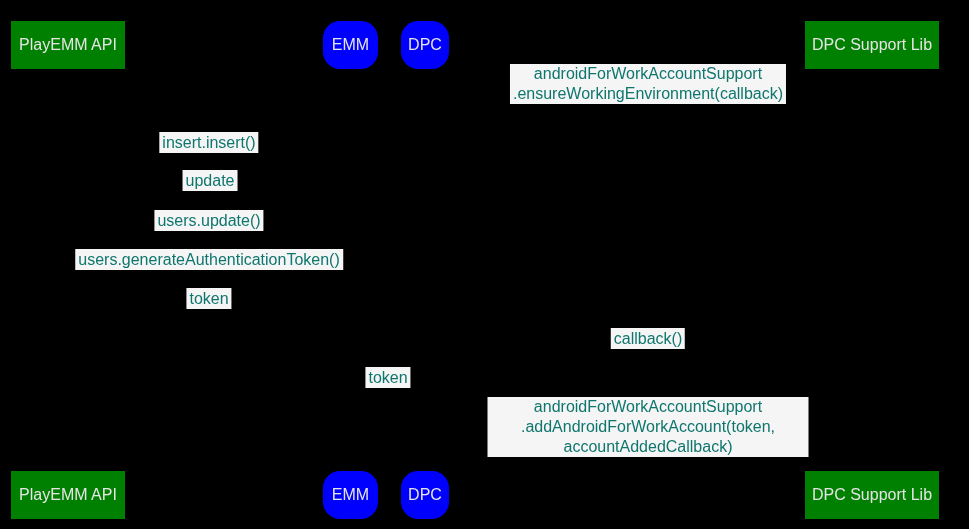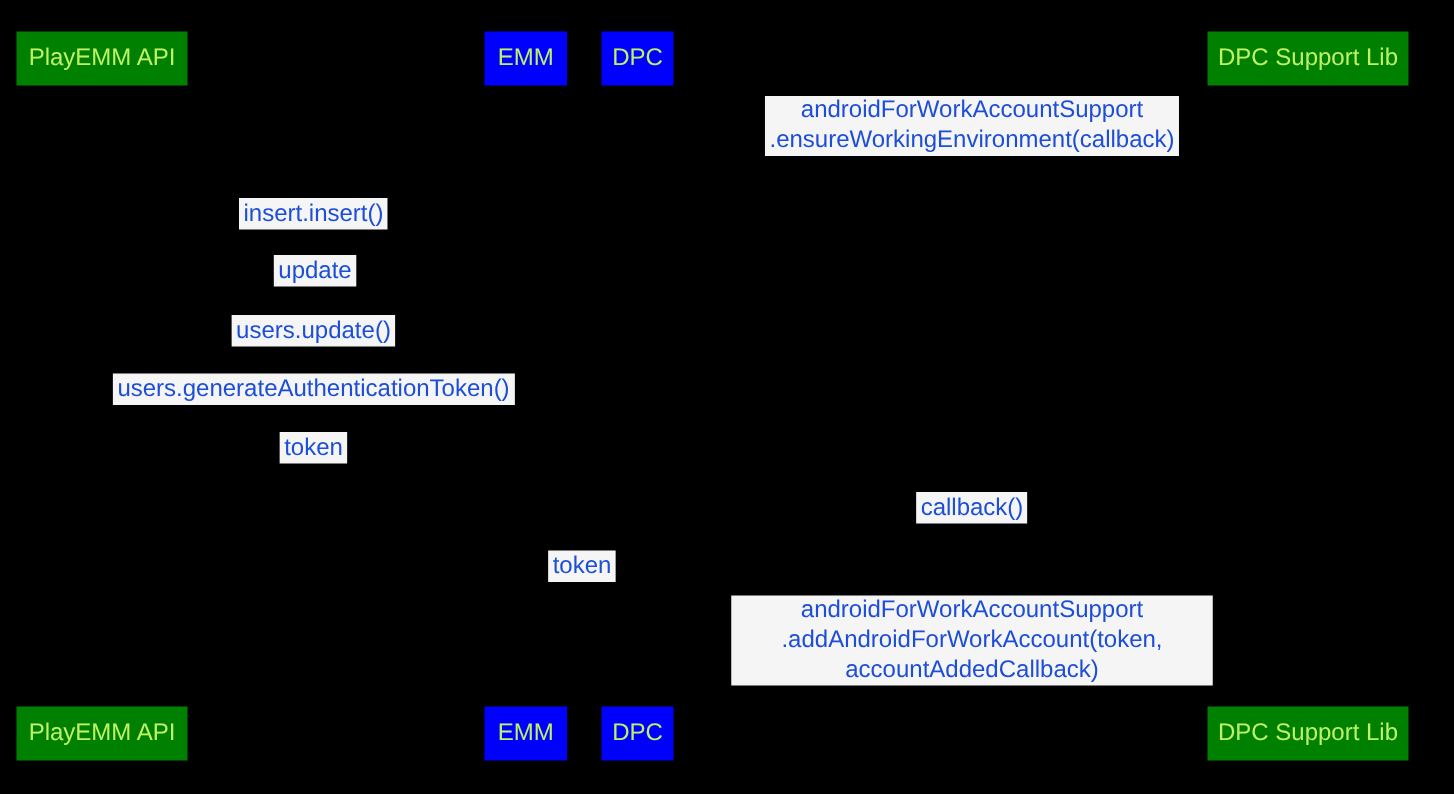--- a/index.html
+++ b/index.html
@@ -10,43 +10,43 @@
   .stage {
     position: relative;
     width: 969px;
     height: 529px;
     background: #000000;
     overflow: hidden;
     font-family: "Liberation Sans", sans-serif;
   }
   .actor {
     position: absolute;
-    height: 36px;
+    height: 48px;
     display: flex;
     align-items: center;
     justify-content: center;
-    color: #bef264;
+    color: #e5e5e5;
     font-size: 16px;
     box-sizing: border-box;
     white-space: nowrap;
   }
   .actor.green { background: #008000; }
-  .actor.blue  { background: #0000ff; }
+  .actor.blue  { background: #0000ff; border-radius: 17px; }
   .lifeline {
     position: absolute;
     width: 1px;
     top: 57px;
     height: 414px;
     background: #000000; 
   }
   .msg {
     position: absolute;
     transform: translateX(-50%);
     background: #f5f5f5;
-    color: #1d4ed8;
+    color: #0f766e;
     font-size: 16px;
     line-height: 21px;
     padding: 0 3px;
     text-align: center;
     white-space: pre-line;
   }
   .msg.two {
     line-height: 20px;
   }
 </style>

